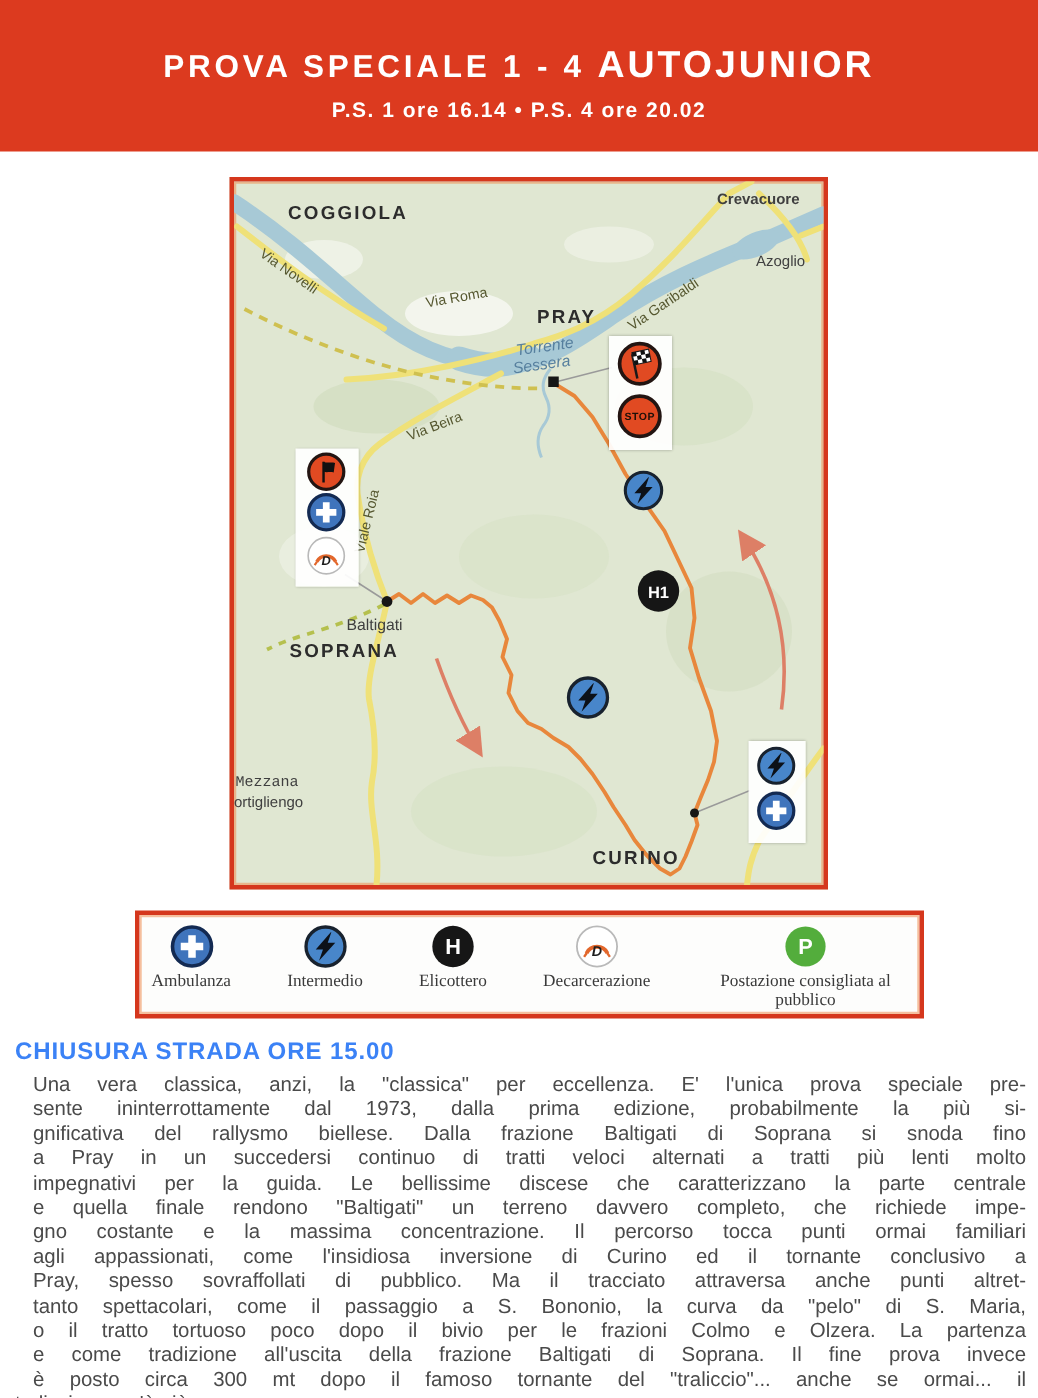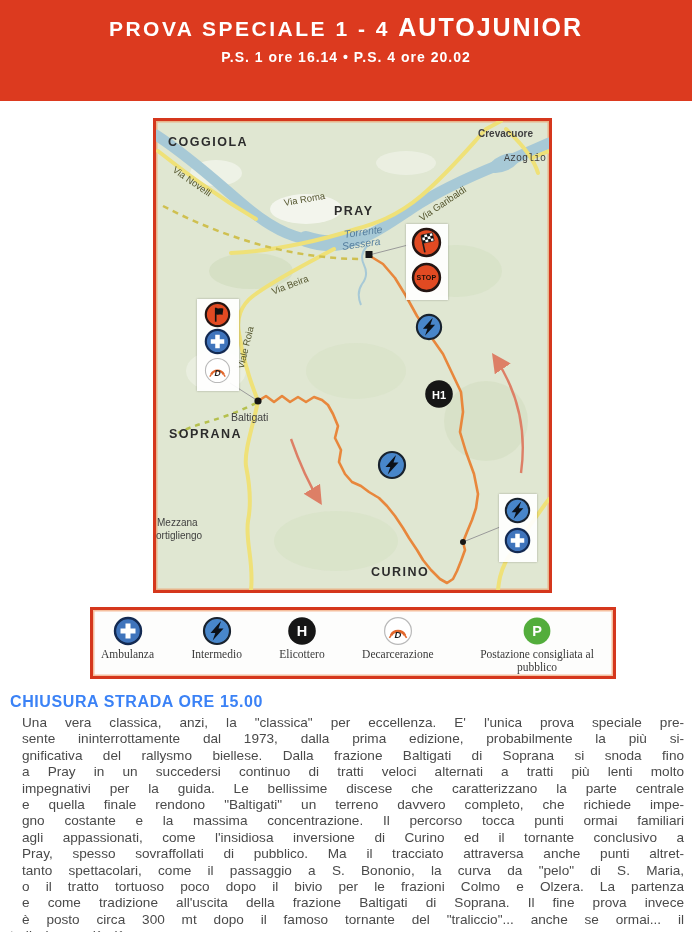--- a/index.html
+++ b/index.html
@@ -6,34 +6,34 @@
   body {
     width:692px; height:932px; position:relative; overflow:hidden;
     background:#ffffff;
     font-family:"Liberation Sans", sans-serif;
   }
   
   .header {
     position:absolute; left:0; top:0; width:692px; height:101px;
     background:#dc3a1f; color:#fff; text-align:center;
   }
-  .hline1 { padding-top:13px; font-weight:bold; font-size:21px; letter-spacing:2.5px; }
+  .hline1 { padding-top:29px; font-weight:bold; font-size:21px; letter-spacing:2.5px; }
   .hline1 .big { font-size:25px; letter-spacing:2px; }
   .hline2 { margin-top:6px; font-weight:bold; font-size:21px; letter-spacing:2px; }
   .hline3 { margin-top:7px; font-weight:bold; font-size:14px; letter-spacing:1px; }
 
   
   .map {
     position:absolute; left:153px; top:118px; width:393px; height:469px;
     border:3px solid #d5371d; background:#e0e7d2;
     box-shadow: inset 0 0 0 1.5px rgba(238,140,80,.55);
   }
   .map-svg { position:absolute; left:0; top:0; }
   .mlabel { position:absolute; white-space:nowrap; color:#3a3a3a; transform-origin:left center; }
-  .lab-town   { font-size:12.5px; font-weight:600; letter-spacing:1.5px; color:#2c2c2c; }
+  .lab-town   { font-size:12.5px; font-weight:600; letter-spacing:1.5px; color:#2c2c2c;margin-left:24px; }
   .lab-place  { font-size:10px; color:#3f3f3f; }
   .lab-road   { font-size:9.5px; color:#55572f; }
   .lab-river  { font-size:10.5px; font-style:italic; color:#567f9e; }
   .mcard {
     position:absolute; background:rgba(255,255,255,.93);
     box-shadow:0 0 2px rgba(0,0,0,.3);
   }
   .micon { position:absolute; line-height:0; }
 
   
@@ -123,32 +123,32 @@
       <path d="M102,280 L74,262"></path>
       <path d="M307,421 L344,406"></path>
     </g>
     <rect x="209.5" y="130" width="7" height="7" fill="#161616"></rect>
     <circle cx="102" cy="280" r="3.6" fill="#161616"></circle>
     <circle cx="307" cy="421" r="3" fill="#161616"></circle>
   </svg>
 
   <span class="mlabel lab-town" style="left:12px;top:14px;">COGGIOLA</span>
   <span class="mlabel lab-place" style="left:322px;top:7px;font-weight:bold;">Crevacuore</span>
-  <span class="mlabel lab-place" style="left:348px;top:32px;font-family:Liberation Mono, monospace;">Azoglio</span>
+  <span class="mlabel lab-place" style="left:348px;top:48px;">Azoglio</span>
   <span class="mlabel lab-town" style="left:178px;top:83px;">PRAY</span>
   <span class="mlabel lab-road" style="left:128px;top:76px;transform:rotate(-10deg);">Via Roma</span>
   <span class="mlabel lab-road" style="left:264px;top:92px;transform:rotate(-34deg);">Via Garibaldi</span>
   <span class="mlabel lab-road" style="left:18px;top:42px;transform:rotate(35deg);">Via Novelli</span>
   <span class="mlabel lab-road" style="left:116px;top:165px;transform:rotate(-21deg);">Via Beira</span>
   <span class="mlabel lab-road" style="left:84px;top:242px;transform:rotate(-76deg);">Viale Roia</span>
   <span class="mlabel lab-river" style="left:188px;top:107px;transform:rotate(-8deg);">Torrente</span>
   <span class="mlabel lab-river" style="left:186px;top:119px;transform:rotate(-8deg);">Sessera</span>
   <span class="mlabel lab-place" style="left:75px;top:290px;font-size:10.5px;">Baltigati</span>
   <span class="mlabel lab-town" style="left:13px;top:306px;">SOPRANA</span>
-  <span class="mlabel lab-place" style="left:1px;top:396px;">Mezzana</span>
+  <span class="mlabel lab-place" style="left:1px;top:396px;font-family:Liberation Mono, monospace;">Mezzana</span>
   <span class="mlabel lab-place" style="left:0px;top:409px;">ortigliengo</span>
   <span class="mlabel lab-town" style="left:215px;top:444px;">CURINO</span>
 
   <div class="mcard" style="left:41px;top:178px;width:42px;height:92px;"></div>
   <div class="micon" style="left:48px;top:180px;">
     <svg width="27" height="27" viewBox="0 0 30 30">
       <circle cx="15" cy="15" r="13" fill="#e14a22" stroke="#231512" stroke-width="2.4"></circle>
       <path d="M13 7.5 V23" stroke="#111" stroke-width="1.8"></path>
       <path d="M13 7.5 C16 9 18.5 7.5 21.5 8.5 L20.5 15.5 C17.5 14.5 15.5 16 13 14.8 Z" fill="#111"></path>
     </svg>

